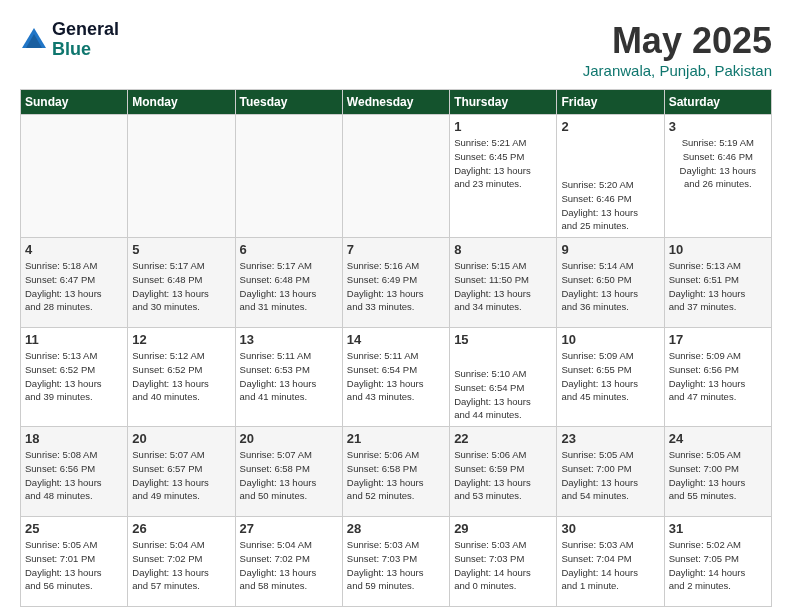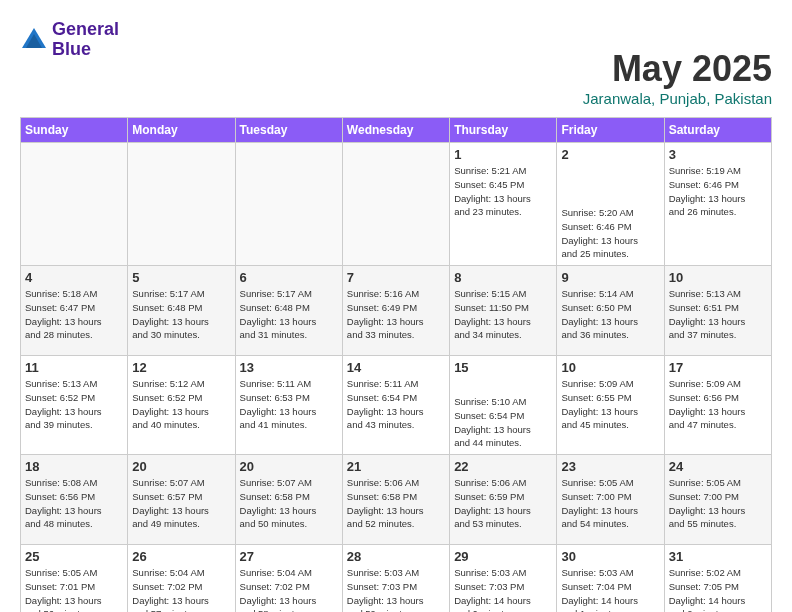--- a/index.html
+++ b/index.html
@@ -21,52 +21,51 @@
       align-items: center;
     }
     .logo-text {
       display: flex;
       flex-direction: column;
       line-height: 1.1;
     }
     .logo-general {
       font-size: 18px;
       font-weight: bold;
-      color: #4c1d95;
+      color: #0f172a;
     }
     .logo-blue {
       font-size: 18px;
       font-weight: bold;
-      color: #4c1d95;
+      color: #0f766e;
     }
     .logo-icon {
       width: 28px;
       height: 28px;
       margin-right: 4px;
     }
     .title-block {
       text-align: right;
     }
     .month-title {
       font-size: 36px;
       font-weight: bold;
       color: #333;
-      margin-top: 28px;
     }
     .location {
       font-size: 15px;
       color: #0f766e;
     }
     table {
       width: 100%;
       border-collapse: collapse;
       table-layout: fixed;
     }
     thead tr th {
-      background-color: #8b5cf6;
+      background-color: #14532d;
       color: #fff;
       font-size: 12px;
       font-weight: bold;
       padding: 5px 4px;
       text-align: left;
       border: 1px solid #ccc;
     }
     tbody tr td {
       border: 1px solid #ccc;
       vertical-align: top;
@@ -140,21 +139,21 @@
         </td>
         <td>
           <span class="day-num">2</span>
           <div class="cell-content" style="white-space: pre-line; margin-top: 44px;">Sunrise: 5:20 AM
 Sunset: 6:46 PM
 Daylight: 13 hours
 and 25 minutes.</div>
         </td>
         <td>
           <span class="day-num">3</span>
-          <div class="cell-content" style="white-space: pre-line;">Sunrise: 5:19 AM
+          <div class="cell-content" style="white-space: pre-line; text-align: center;">Sunrise: 5:19 AM
 Sunset: 6:46 PM
 Daylight: 13 hours
 and 26 minutes.</div>
         </td>
       </tr>
       <tr>
         <td>
           <span class="day-num">4</span>
           <div class="cell-content" style="white-space: pre-line;">Sunrise: 5:18 AM
 Sunset: 6:47 PM

